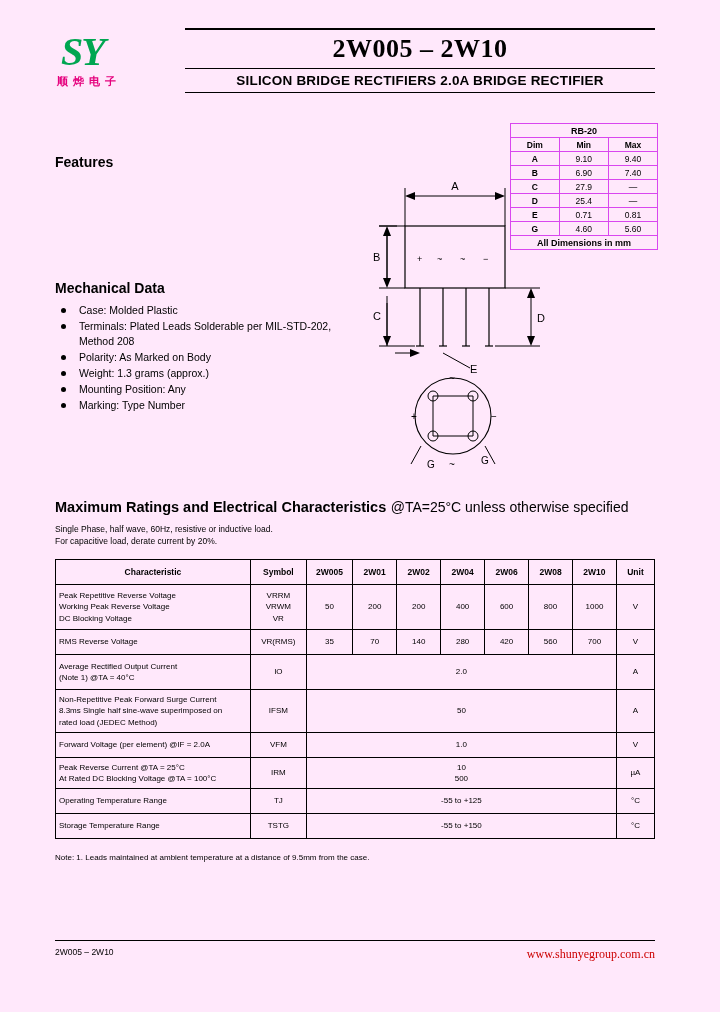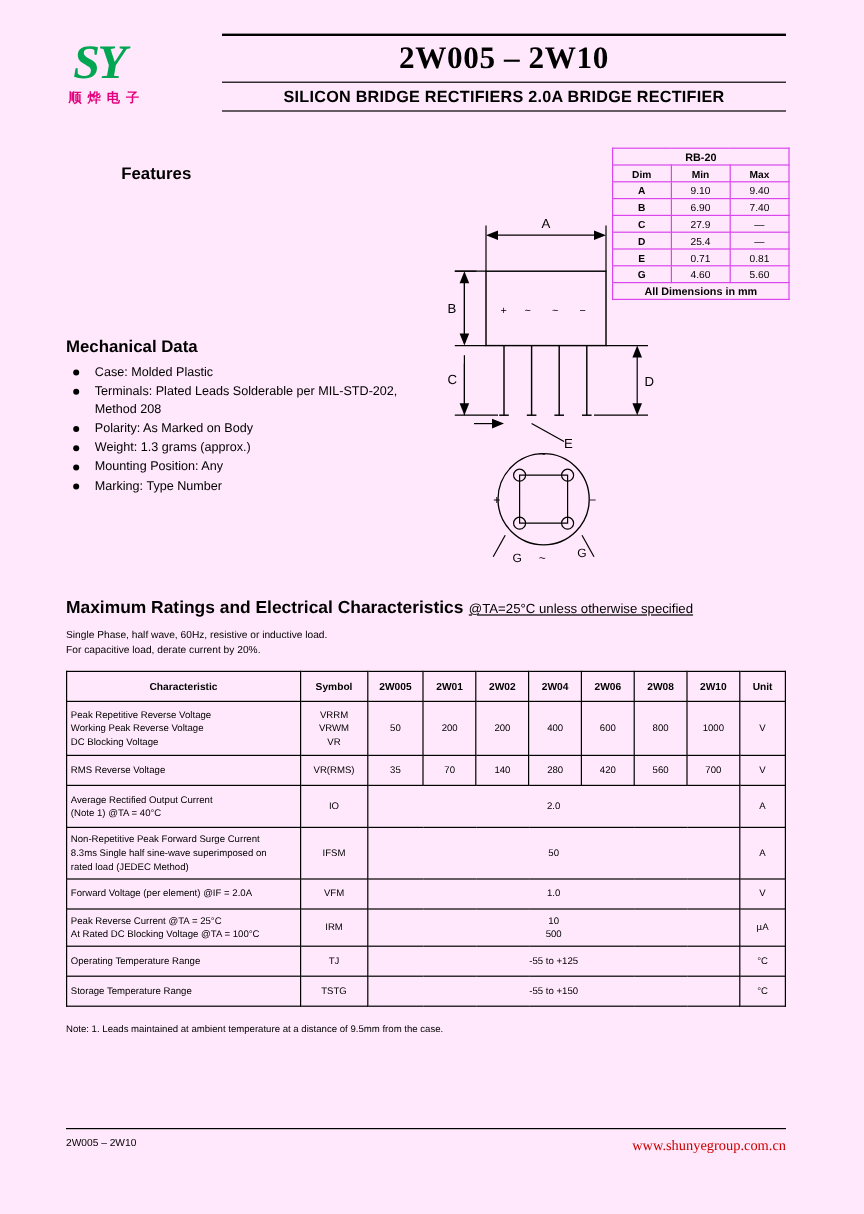--- a/index.html
+++ b/index.html
@@ -114,23 +114,22 @@
     left: 6px;
     top: 5px;
     width: 5px;
     height: 5px;
     background: #000;
     border-radius: 50%;
   }
   .features {
     position: absolute;
     left: 0;
-    top: 108px;
+    top: 126px;
     width: 300px;
-    margin-left: 46px;
   }
   .mech {
     position: absolute;
     left: 0;
     top: 252px;
     width: 310px;
   }
 
   
   .drawing {
@@ -170,23 +169,22 @@
     left: 0;
     top: 470px;
     width: 600px;
   }
   .ratings-title {
     font-size: 14.5px;
     font-weight: bold;
     display: inline;
   }
   .ratings-cond {
-    font-size: 11px;
+    font-size: 14px;
     display: inline;
-    text-decoration: underline;
   }
   .ratings-note {
     font-size: 8.5px;
     line-height: 12px;
     margin-top: 7px;
   }
 
   table.chars {
     border-collapse: collapse;
     width: 600px;

